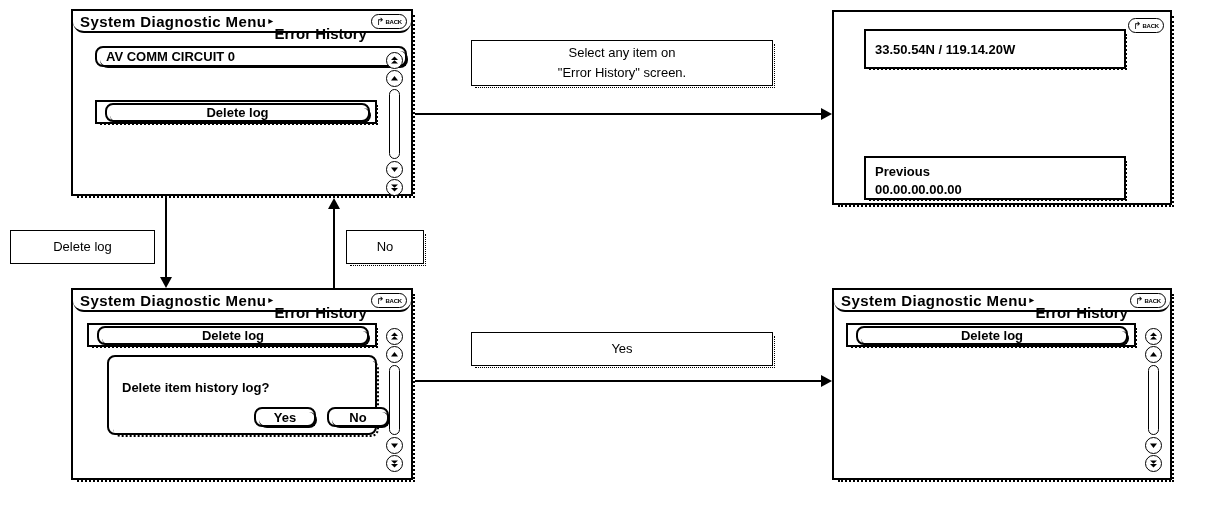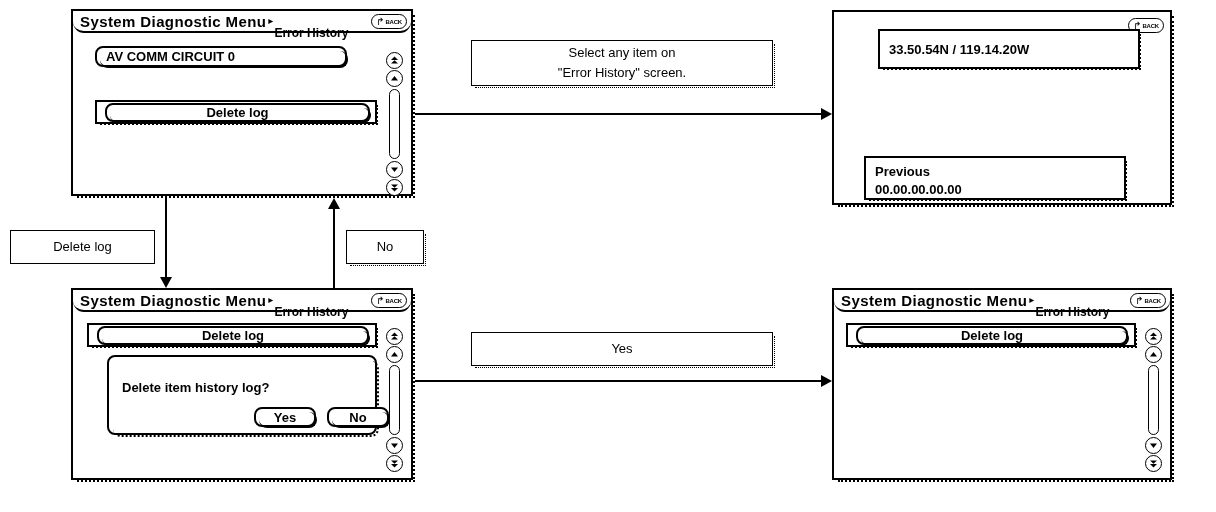--- a/index.html
+++ b/index.html
@@ -36,21 +36,21 @@
     box-sizing:border-box;
     display:flex;align-items:center;
     padding-left:7px;
     white-space:nowrap;
     border-radius:11px;
   }
   .title-main{
     font-size:15px;font-weight:bold;letter-spacing:.4px;line-height:1;
   }
   .title-sep{font-size:10px;margin:0 1px 0 2px;line-height:1;}
-  .title-sub{font-size:12px;font-weight:bold;line-height:1;margin-top:24px;}
+  .title-sub{font-size:15px;font-weight:bold;line-height:1;margin-top:24px;}
 
   .back-btn{
     position:absolute;right:4px;top:3px;
     width:36px;height:15px;
     border:1.5px solid #000;border-radius:8px;
     display:flex;align-items:center;justify-content:center;
     gap:1px;
     background:#fff;
     box-sizing:border-box;
   }
@@ -162,21 +162,21 @@
     <div class="scr-header">
       <span class="title-main">System Diagnostic Menu</span>
       <span class="title-sep">▸</span>
       <span class="title-sub">Error History</span>
       <div class="back-btn">
         <span class="glyph">↰</span>
         <span class="lbl">BACK</span>
       </div>
     </div>
     <div class="scr-body">
-      <div class="item" style="left:22px;top:13px;width:252px;height:21px;">
+      <div class="item" style="left:22px;top:13px;width:312px;height:21px;">
         <span class="txt">AV COMM CIRCUIT 0</span>
       </div>
 
       <div class="item-frame" style="left:22px;top:67px;width:282px;height:24px;">
       </div>
       <div class="item center" style="left:32px;top:70px;width:265px;height:19px;">
         <span class="txt">Delete log</span>
       </div>
 
       <div class="scrollbar" style="left:309px;top:19px;height:145px;">
@@ -206,21 +206,21 @@
       </div>
     </div>
   </div>
 
   <div class="screen" style="left:832px;top:10px;width:340px;height:195px;">
     <div class="back-btn" style="right:6px;top:6px;">
       <span class="glyph">↰</span>
       <span class="lbl">BACK</span>
     </div>
 
-    <div class="valbox" style="left:44px;top:17px;width:262px;height:40px;display:flex;align-items:center;">
+    <div class="valbox" style="left:30px;top:17px;width:262px;height:40px;display:flex;align-items:center;">
       <span class="line">33.50.54N / 119.14.20W</span>
     </div>
 
     <div class="valbox" style="left:30px;top:144px;width:262px;height:44px;">
       <span class="line">Previous</span><br>
       <span class="line">00.00.00.00.00</span>
     </div>
   </div>
 
   <div class="screen" style="left:71px;top:288px;width:342px;height:192px;">

